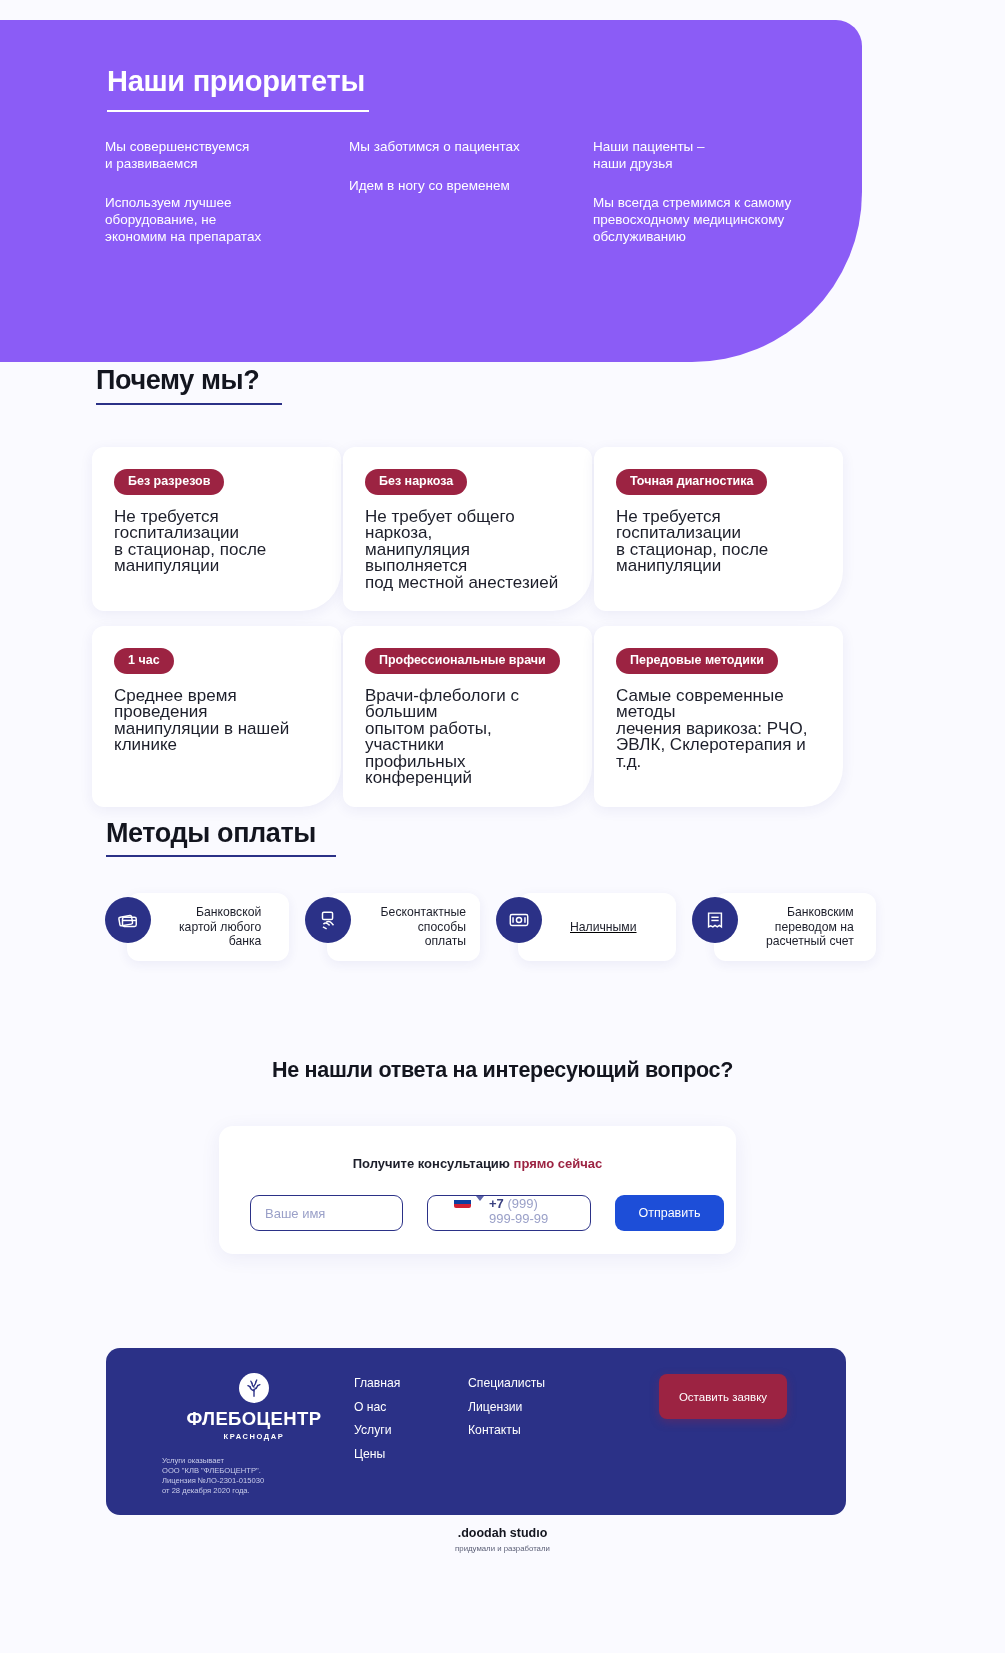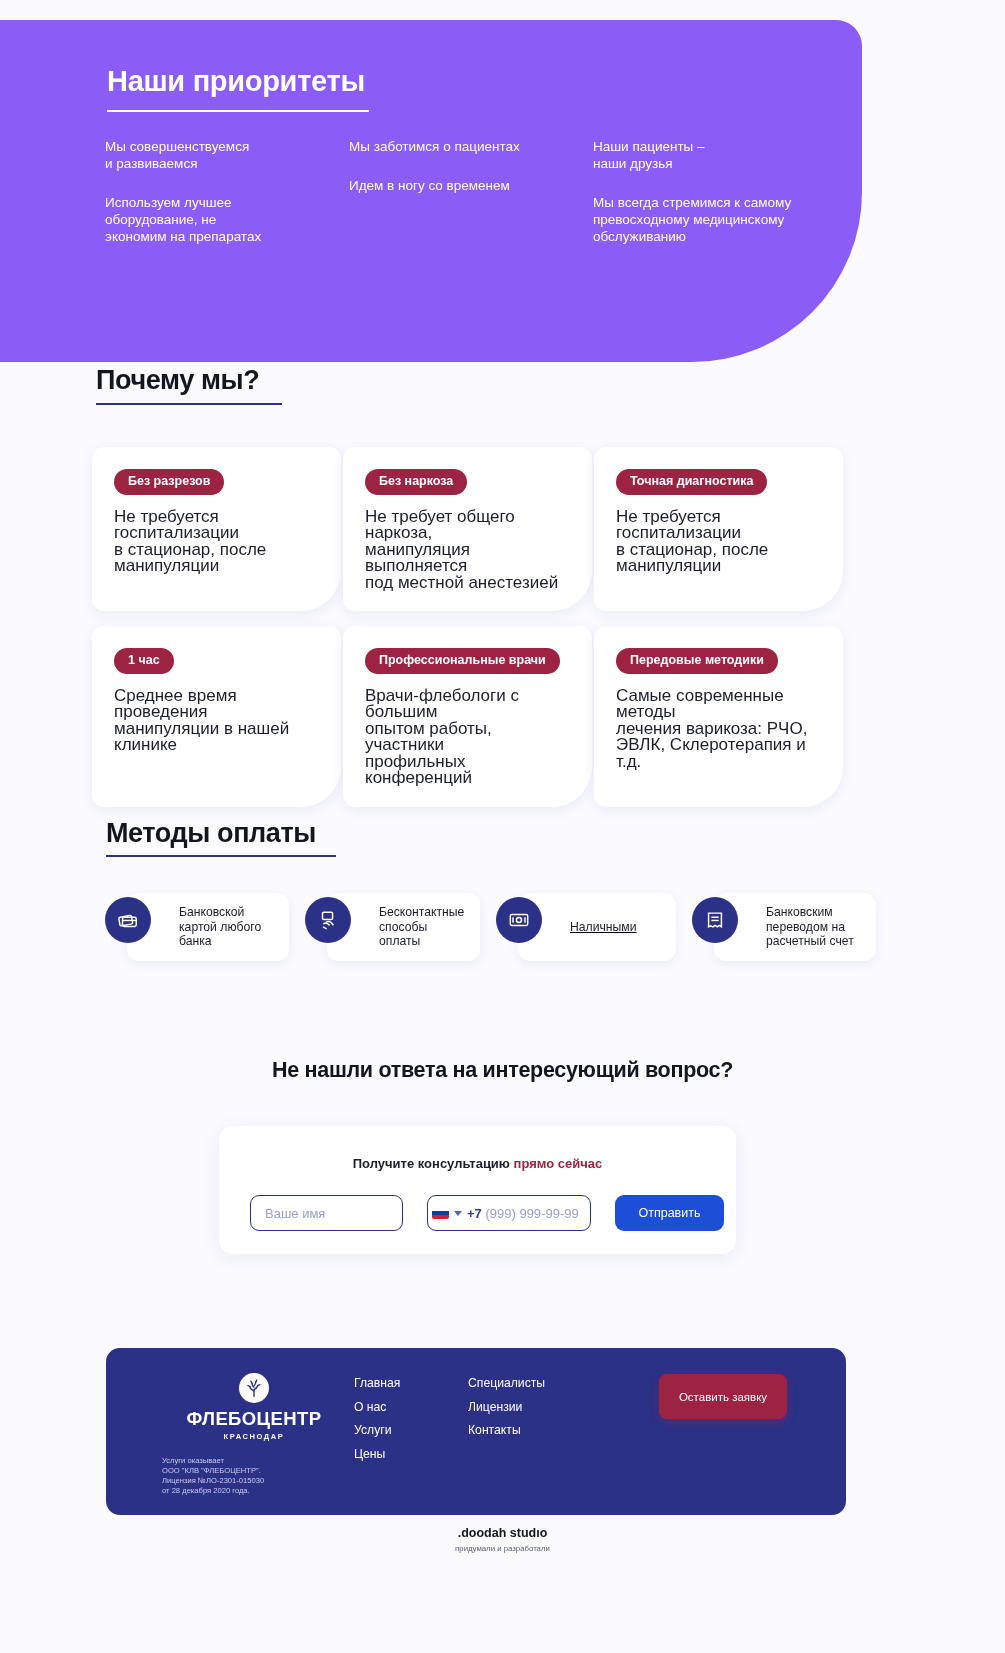--- a/index.html
+++ b/index.html
@@ -123,20 +123,21 @@
     position: absolute;
     left: 105px; top: 893px;
     width: 800px;
     display: flex;
   }
   .pay-item {
     position: relative;
     height: 68px;
     display: flex;
     align-items: center;
+    text-align: right;
   }
   .pay-card {
     background: #ffffff;
     border-radius: 12px;
     box-shadow: 0 3px 12px rgba(43,49,135,0.07);
     height: 68px;
     display: flex;
     align-items: center;
     padding-left: 52px;
     padding-right: 14px;
@@ -207,22 +208,21 @@
     padding: 0 14px;
     outline: none;
   }
   .inp::placeholder { color: #9aa0c8; }
   .phone-box {
     width: 164px; height: 36px;
     border: 1.4px solid #2b3187;
     border-radius: 9px;
     background: #ffffff;
     display: flex;
-    align-items: center;
-    padding: 0 4px;
+    padding: 0 26px;
     gap: 5px;
   }
   .flag {
     width: 17px; height: 12px;
     border-radius: 2px;
     overflow: hidden;
     flex-shrink: 0;
     display: flex;
     flex-direction: column;
   }

